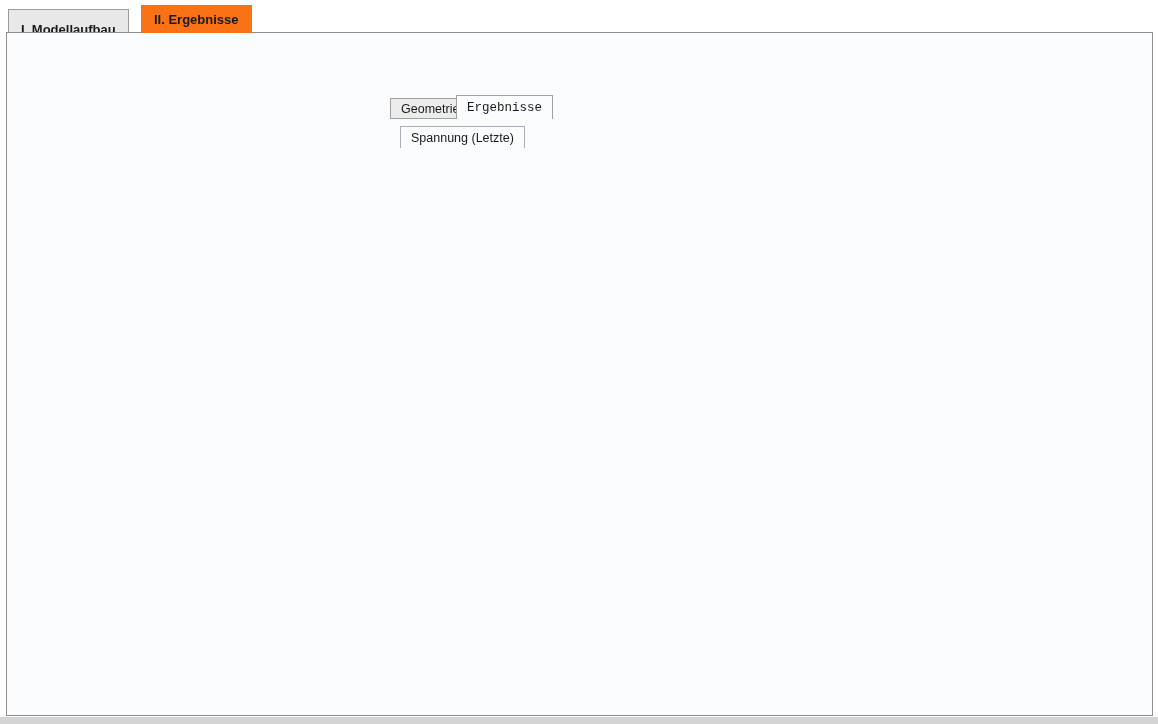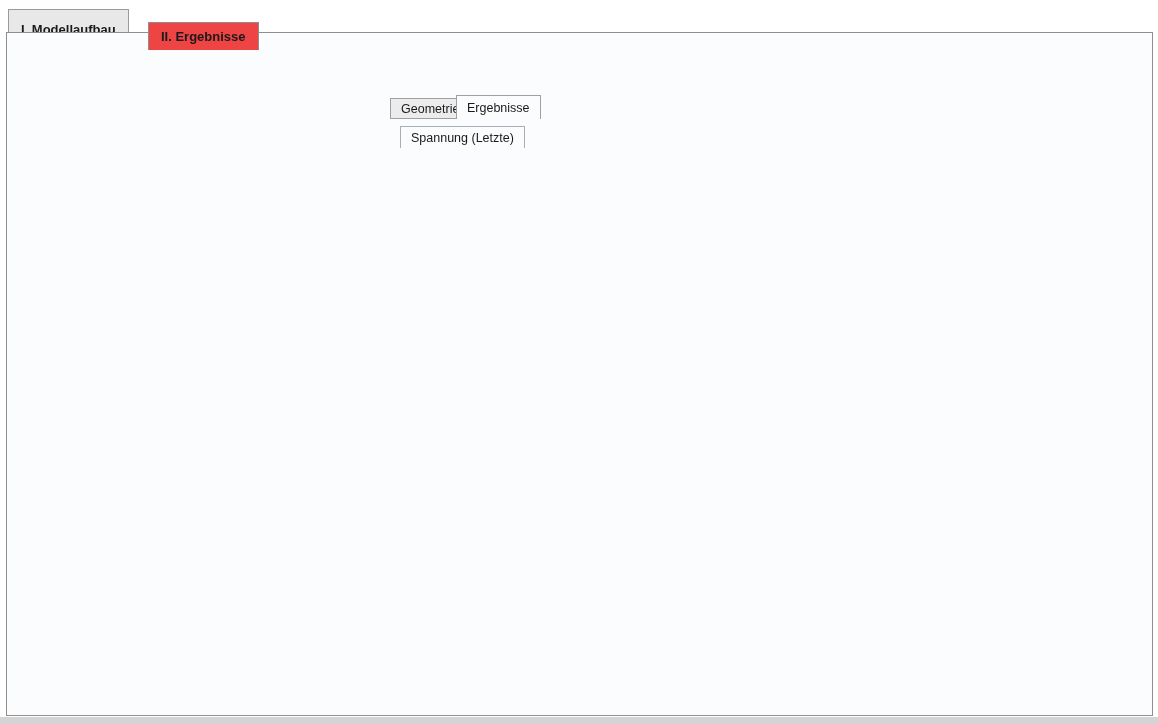--- a/index.html
+++ b/index.html
@@ -3,21 +3,21 @@
 <meta charset="utf-8">
 <style>
   html,body{margin:0;padding:0;}
   body{width:1158px;height:724px;position:relative;background:#ffffff;
        font-family:"Liberation Sans",sans-serif;color:#1a1a1a;overflow:hidden;}
   .abs{position:absolute;}
   
   .win-tab{position:absolute;font-weight:bold;font-size:13px;display:flex;align-items:center;
            padding:0 12px;box-sizing:border-box;white-space:nowrap;}
   .win-tab.inactive{left:8px;top:9px;height:40px;background:#e8e8e8;border:1px solid #9b9b9b;z-index:1;}
-  .win-tab.active{left:141px;top:22px;height:28px;background:#ef4444;border:1px solid #8f8f8f;border-bottom:none;z-index:3;margin-left:7px;}
+  .win-tab.active{left:141px;top:5px;height:28px;background:#f97316;border:1px solid #8f8f8f;border-bottom:none;z-index:3;}
   .main-panel{position:absolute;left:6px;top:32px;width:1145px;height:682px;background:#fbfcfe;
               border:1px solid #8f8f8f;z-index:2;}
   .bottom-strip{position:absolute;left:0;top:717px;width:1158px;height:7px;background:#d4d4d4;}
   
   .lbl{position:absolute;font-size:13px;white-space:nowrap;}
   .lbl-sm{position:absolute;font-size:12.5px;white-space:nowrap;}
   .hdr{position:absolute;font-size:14px;font-weight:bold;white-space:nowrap;}
   .ulink{text-decoration:underline;font-size:13.5px;}
   .divider{position:absolute;left:22px;width:356px;height:1px;background:#dcdfe4;}
   .info-circle{position:absolute;left:28px;top:54px;width:32px;height:32px;border-radius:50%;
@@ -120,21 +120,21 @@
     </radialGradient>
   </defs>
   <circle cx="22" cy="22" r="20" fill="url(#vwg)" stroke="#c9d3de" stroke-width="1"></circle>
   <circle cx="22" cy="22" r="17" fill="none" stroke="#ffffff" stroke-width="1.8"></circle>
   <path d="M14,10 L19,21 L22,14.5 L25,21 L30,10" fill="none" stroke="#ffffff" stroke-width="2" stroke-linejoin="round"></path>
   <path d="M9,18 L16,33 L22,21.5 L28,33 L35,18" fill="none" stroke="#ffffff" stroke-width="2" stroke-linejoin="round"></path>
 </svg>
 
 <div class="rp-outer-panel"></div>
 <div class="rp-tab" style="left:390px;top:98px;height:21px;background:#ececec;border:1px solid #a0a0a0;z-index:4;">Geometrie</div>
-<div class="rp-tab" style="left:456px;top:95px;height:24px;background:#fbfcfe;border:1px solid #a0a0a0;border-bottom:none;z-index:5;">Ergebnisse</div>
+<div class="rp-tab" style="left:456px;top:95px;height:24px;background:#fbfcfe;border:1px solid #a0a0a0;border-bottom:none;z-index:5;font-family:Liberation Mono, monospace;">Ergebnisse</div>
 
 <div class="rp-inner-panel"></div>
 <div class="rp-tab" style="left:400px;top:126px;height:22px;background:#fbfcfe;border:1px solid #a9afb8;border-bottom:none;z-index:5;">Spannung (Letzte)</div>
 
 <div class="gfx-frame"></div>
 
 <div class="toolbar">
   <div class="tb-ico">
     <svg width="20" height="20" viewBox="0 0 20 20">
       <circle cx="8" cy="8" r="5.2" fill="none" stroke="#2c4a70" stroke-width="2"></circle>

